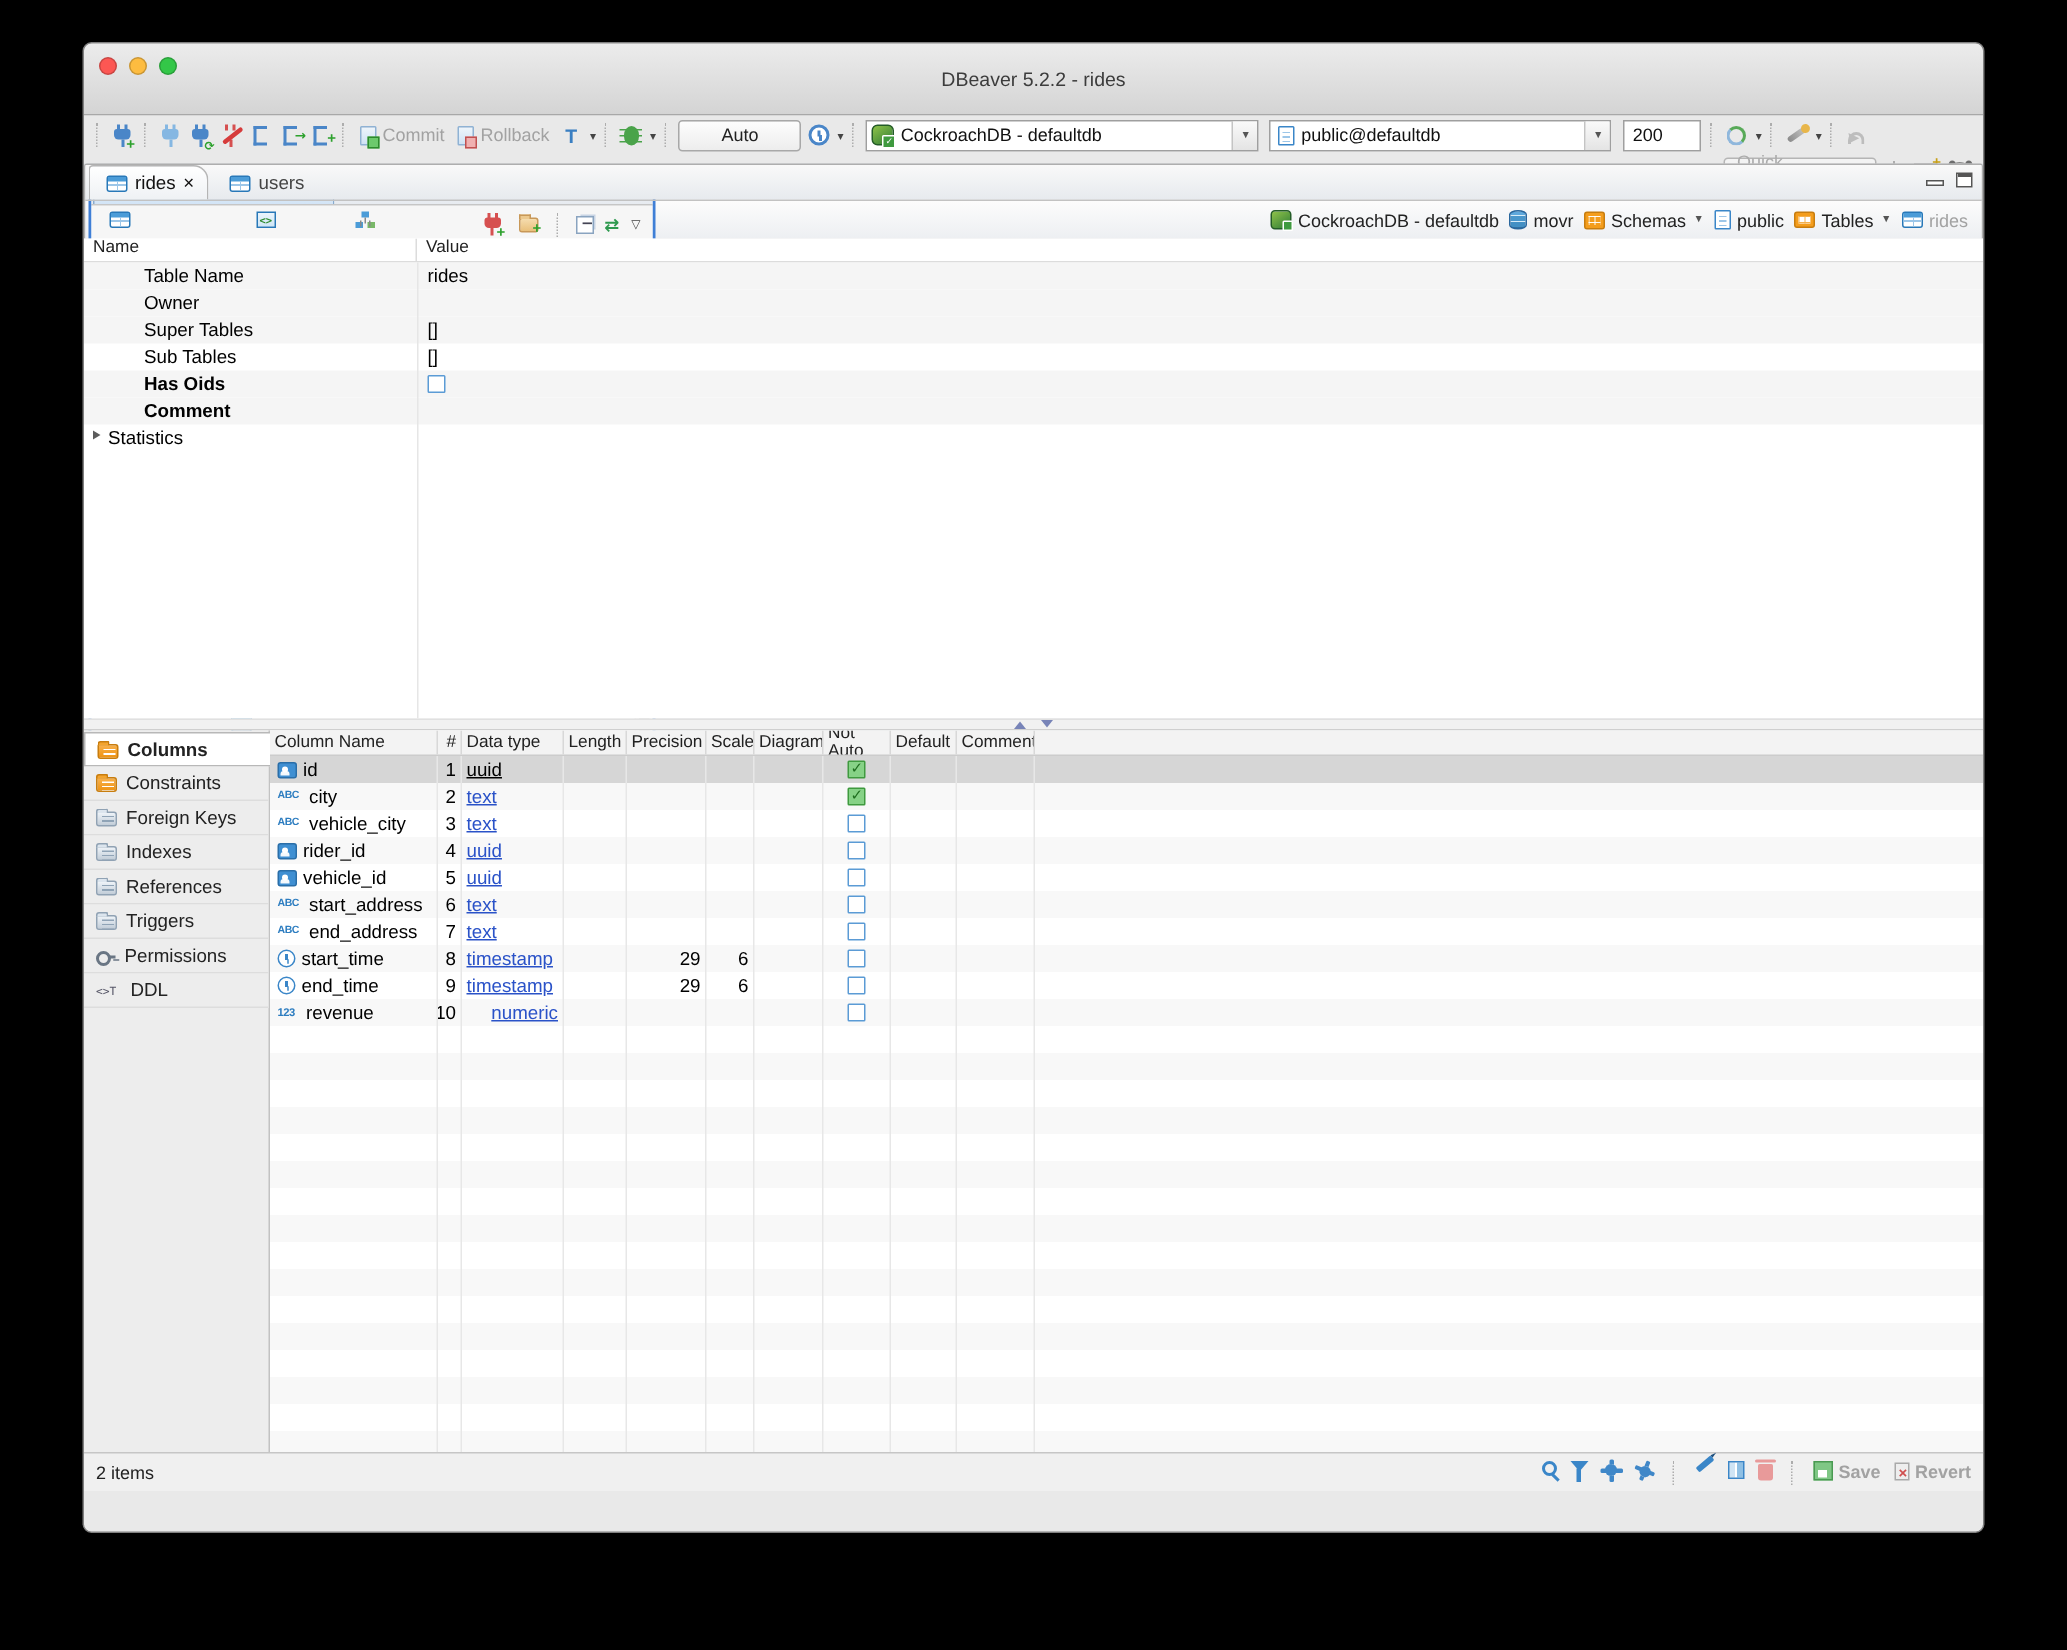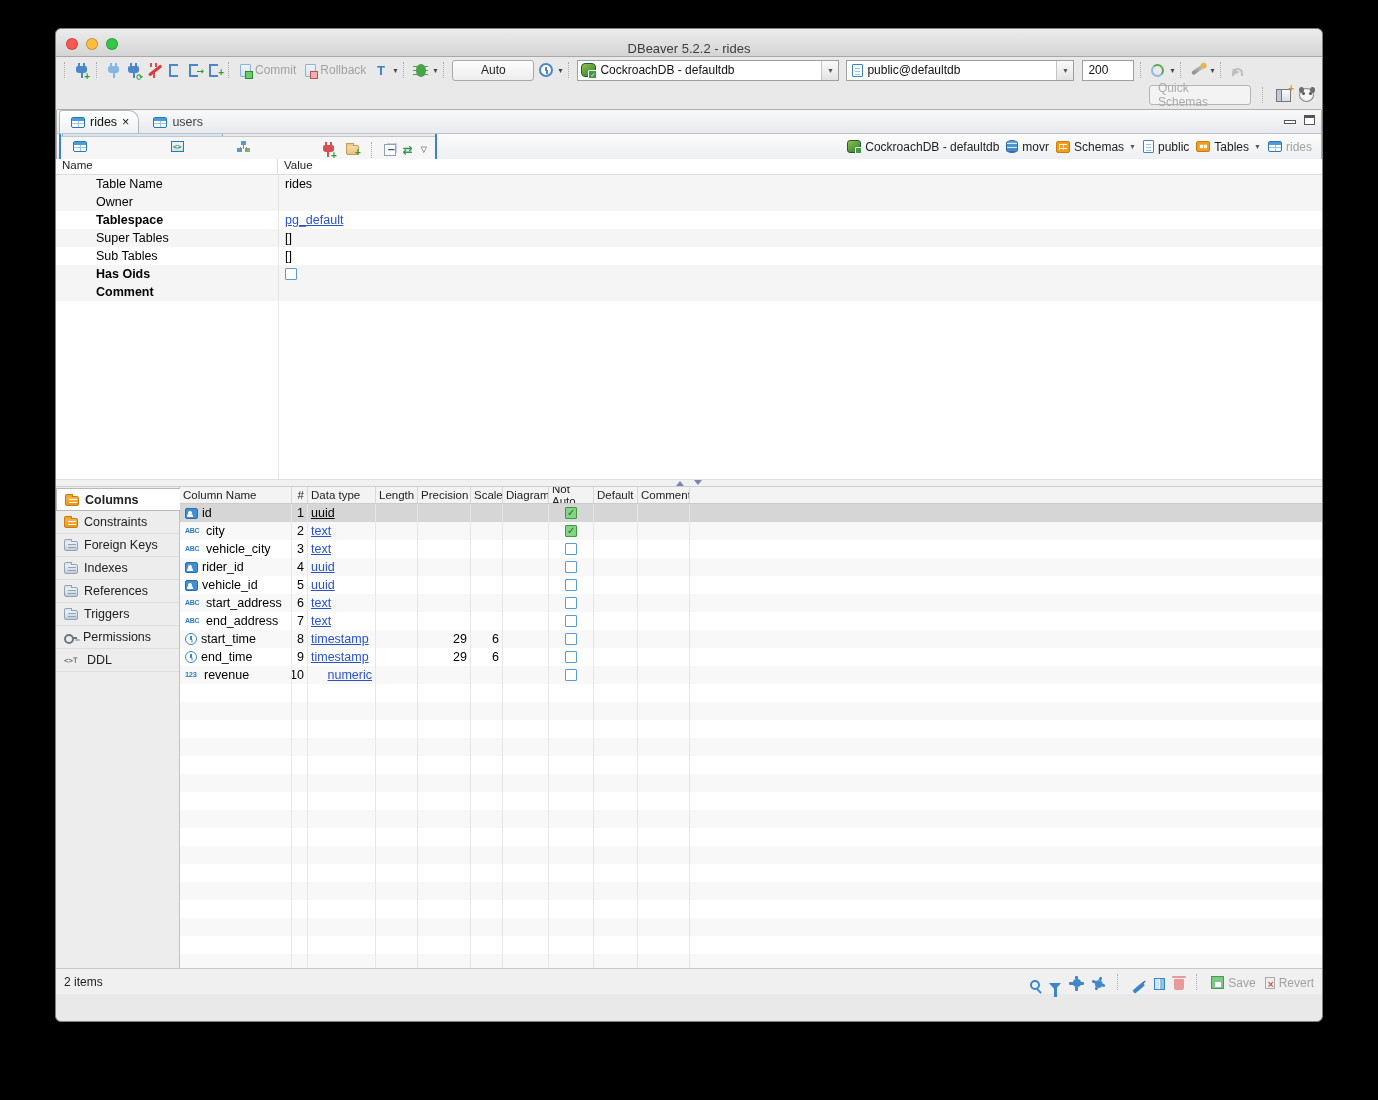--- a/index.html
+++ b/index.html
@@ -1,22 +1,22 @@
 <!DOCTYPE html>
 <html><head>
 <meta charset="utf-8">
 <style>
   html,body{margin:0;padding:0;background:#000;width:1378px;height:1100px;overflow:hidden;
     font-family:"Liberation Sans",sans-serif;-webkit-font-smoothing:antialiased;}
   *{box-sizing:border-box;}
   .win{position:absolute;left:55px;top:28px;width:1268px;height:994px;background:#e9e9e9;
     border-radius:6px;box-shadow:0 25px 60px rgba(0,0,0,.65);border:1px solid #808080;overflow:hidden;}
   
-  .titlebar{height:28px;background:linear-gradient(#ececec,#d4d4d4);border-bottom:1px solid #a8a8a8;
-    position:relative;display:flex;align-items:flex-end;justify-content:center;border-radius:6px 6px 0 0;}
+  .titlebar{height:48px;background:linear-gradient(#ececec,#d4d4d4);border-bottom:1px solid #a8a8a8;
+    position:relative;display:flex;align-items:center;justify-content:center;border-radius:6px 6px 0 0;}
   .titlebar .title{font-size:13px;color:#3c3c3c;}
   .lights{position:absolute;left:10px;top:9px;display:flex;gap:8px;}
   .light{width:12px;height:12px;border-radius:50%;border:1px solid rgba(0,0,0,.2);}
   .l-r{background:#fc5753}.l-y{background:#fdbc40}.l-g{background:#33c748}
   
   .tbar{height:26px;display:flex;align-items:center;padding:0 5px;gap:3px;background:#e9e9e9;}
   .qrow{height:24px;display:flex;align-items:center;justify-content:flex-end;padding:0 8px;gap:8px;background:#e9e9e9;}
   .sep{width:3px;height:16px;border-left:1px dotted #adadad;margin:0 3px;flex:none;}
   .tbtn{display:flex;align-items:center;gap:4px;padding:0 3px;height:22px;border-radius:3px;flex:none;}
   .tlabel-dis{font-size:12px;color:#a2a2a2;}
@@ -223,21 +223,21 @@
   .drow.alt{background:#f8f8f8;}
   .drow.selrow{background:#d6d6d6;}
   .td{padding:0 3px;border-right:1px solid #e7e7e7;display:flex;align-items:center;flex:none;overflow:hidden;white-space:nowrap;}
   .td.fill{flex:1;border-right:none;}
   .td.rt{justify-content:flex-end;}
   .td.ct{justify-content:center;}
   .dtype{color:#2a52c8;text-decoration:underline;}
   .dtype.selt{color:#000;}
   
   .efoot{position:absolute;left:0;right:0;bottom:0;height:26px;background:#f0f0f0;border-top:1px solid #c6c6c6;display:flex;align-items:center;padding:0 8px;font-size:12px;color:#222;}
-  .efoot .right{margin-left:auto;display:flex;align-items:flex-end;gap:9px;}
+  .efoot .right{margin-left:auto;display:flex;align-items:flex-start;gap:9px;font-weight:bold;}
   .mag{width:10px;height:10px;border:2px solid #3a86c8;border-radius:50%;position:relative;}
   .mag::after{content:"";position:absolute;right:-4px;bottom:-4px;width:6px;height:2px;background:#3a86c8;transform:rotate(45deg);}
   .funnel{width:0;height:0;border-left:6px solid transparent;border-right:6px solid transparent;border-top:7px solid #3a86c8;position:relative;}
   .funnel::after{content:"";position:absolute;left:-1.5px;top:-2px;width:3px;height:9px;background:#3a86c8;}
   .gear2{width:13px;height:13px;position:relative;}
   .gear2::before{content:"";position:absolute;left:5px;top:-1px;width:3px;height:15px;background:#3f87c8;border-radius:1px;}
   .gear2::after{content:"";position:absolute;left:-1px;top:5px;width:15px;height:3px;background:#3f87c8;border-radius:1px;}
   .gear2 i{position:absolute;left:2.5px;top:2.5px;width:8px;height:8px;background:#3f87c8;border-radius:50%;box-shadow:inset 0 0 0 4px #3f87c8, inset 0 0 0 6px #fff;}
   .pencil{width:13px;height:3.5px;background:#3a86c8;transform:rotate(-40deg);border-radius:1px;position:relative;}
   .pencil::after{content:"";position:absolute;right:-4px;top:0;border-left:4px solid #1f4f7d;border-top:1.75px solid transparent;border-bottom:1.75px solid transparent;}
@@ -673,28 +673,20 @@
               </div>
             </div>
             <div class="prow2 alt">
               <div class="pname child">
                 <span>Owner</span>
               </div>
               <div class="pval">
                 <span></span>
               </div>
             </div>
-            <div class="prow2">
-              <div class="pname child">
-                <span class="b">Tablespace</span>
-              </div>
-              <div class="pval">
-                <span class="plink">pg_default</span>
-              </div>
-            </div>
             <div class="prow2 alt">
               <div class="pname child">
                 <span>Super Tables</span>
               </div>
               <div class="pval">
                 <span>[]</span>
               </div>
             </div>
             <div class="prow2">
               <div class="pname child">
@@ -708,20 +700,29 @@
               <div class="pname child">
                 <span class="b">Has Oids</span>
               </div>
               <div class="pval">
                 <span class="cb"></span>
               </div>
             </div>
             <div class="prow2 alt">
               <div class="pname child">
                 <span class="b">Comment</span>
+              </div>
+              <div class="pval">
+                <span></span>
+              </div>
+            </div>
+            <div class="prow2">
+              <div class="pname group">
+                <span class="g-closed"></span>
+                <span>Statistics</span>
               </div>
               <div class="pval">
                 <span></span>
               </div>
             </div>
           </div>
         <div class="vline"></div>
       </div>
 
       <div class="sash">

